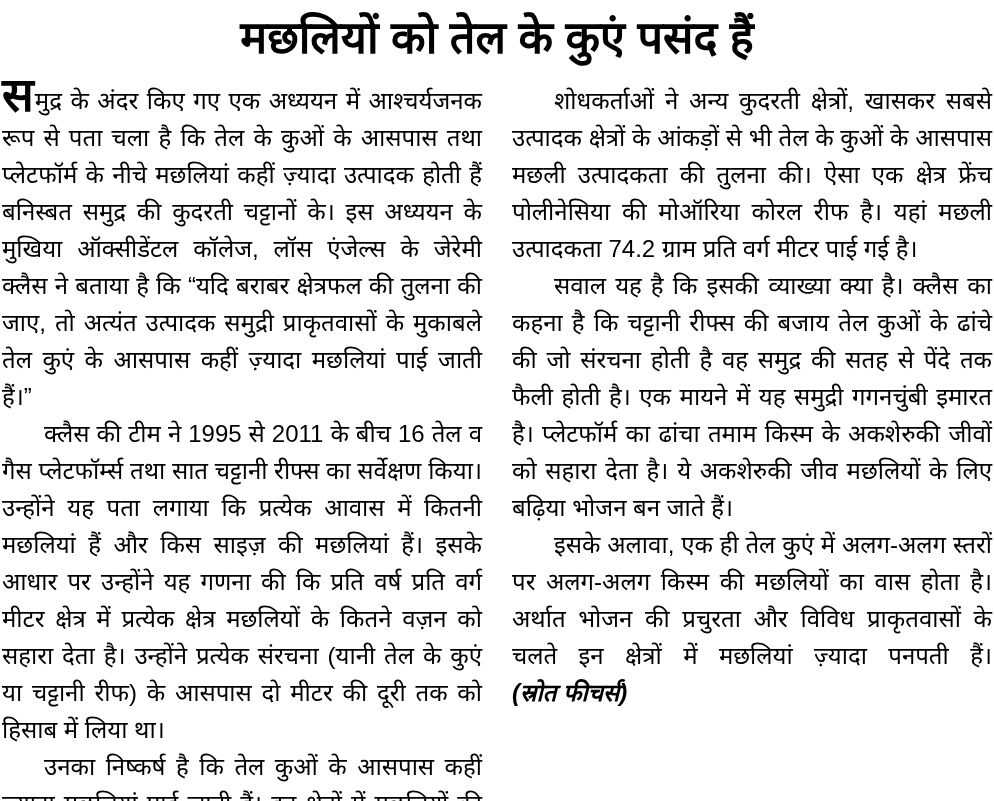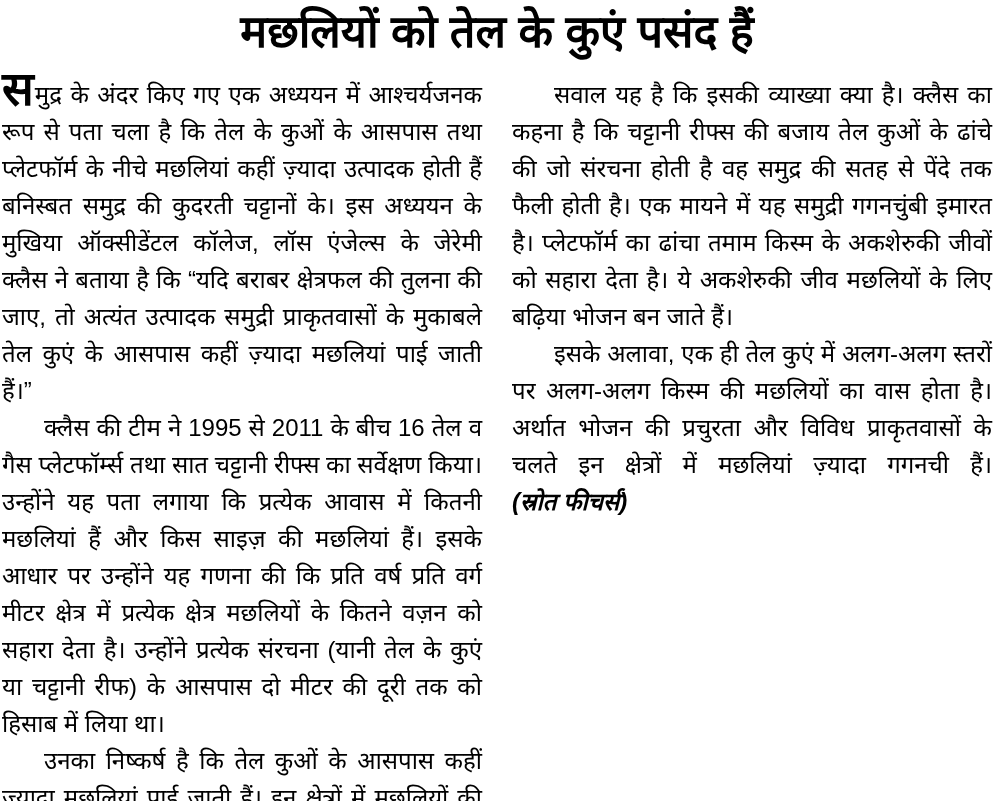--- a/index.html
+++ b/index.html
@@ -10,21 +10,21 @@
     width: 994px;
     height: 801px;
     overflow: hidden;
     color: #000000;
     font-family: "Liberation Sans", sans-serif;
   }
   .page {
     width: 994px;
     height: 801px;
     background: #ffffff;
-    padding: 2px 2px 0 2px;
+    padding: 8px 2px 0 2px;
   }
   .headline {
     text-align: center;
     font-size: 45px;
     line-height: 60px;
     font-weight: 700;
     color: #000000;
     white-space: nowrap;
   }
   .columns {
@@ -70,20 +70,21 @@
     <div class="col">
       <p class="para"><span class="dropcap">स</span><span>मुद्र के अंदर किए गए एक अध्ययन में आश्चर्यजनक रूप से पता चला है कि तेल के कुओं के आसपास तथा प्लेटफॉर्म के नीचे मछलियां कहीं ज़्यादा उत्पादक होती हैं बनिस्बत समुद्र की कुदरती चट्टानों के। इस अध्ययन के मुखिया ऑक्सीडेंटल कॉलेज, लॉस एंजेल्स के जेरेमी क्लैस ने बताया है कि “यदि बराबर क्षेत्रफल की तुलना की जाए, तो अत्यंत उत्पादक समुद्री प्राकृतवासों के मुकाबले तेल कुएं के आसपास कहीं ज़्यादा मछलियां पाई जाती हैं।”</span></p>
 
       <p class="para indent">क्लैस की टीम ने 1995 से 2011 के बीच 16 तेल व गैस प्लेटफॉर्म्स तथा सात चट्टानी रीफ्स का सर्वेक्षण किया। उन्होंने यह पता लगाया कि प्रत्येक आवास में कितनी मछलियां हैं और किस साइज़ की मछलियां हैं। इसके आधार पर उन्होंने यह गणना की कि प्रति वर्ष प्रति वर्ग मीटर क्षेत्र में प्रत्येक क्षेत्र मछलियों के कितने वज़न को सहारा देता है। उन्होंने प्रत्येक संरचना (यानी तेल के कुएं या चट्टानी रीफ) के आसपास दो मीटर की दूरी तक को हिसाब में लिया था।</p>
 
       <p class="para indent cont">उनका निष्कर्ष है कि तेल कुओं के आसपास कहीं ज़्यादा मछलियां पाई जाती हैं। इन क्षेत्रों में मछलियों की</p>
     </div>
 
     <div class="col">
 
+      <p class="para indent">शोधकर्ताओं ने अन्य कुदरती क्षेत्रों, खासकर सबसे उत्पादक क्षेत्रों के आंकड़ों से भी तेल के कुओं के आसपास मछली उत्पादकता की तुलना की। ऐसा एक क्षेत्र फ्रेंच पोलीनेसिया की मोऑरिया कोरल रीफ है। यहां मछली उत्पादकता 74.2 ग्राम प्रति वर्ग मीटर पाई गई है।</p>
 
       <p class="para indent">सवाल यह है कि इसकी व्याख्या क्या है। क्लैस का कहना है कि चट्टानी रीफ्स की बजाय तेल कुओं के ढांचे की जो संरचना होती है वह समुद्र की सतह से पेंदे तक फैली होती है। एक मायने में यह समुद्री गगनचुंबी इमारत है। प्लेटफॉर्म का ढांचा तमाम किस्म के अकशेरुकी जीवों को सहारा देता है। ये अकशेरुकी जीव मछलियों के लिए बढ़िया भोजन बन जाते हैं।</p>
 
-      <p class="para indent"><span>इसके अलावा, एक ही तेल कुएं में अलग-अलग स्तरों पर अलग-अलग किस्म की मछलियों का वास होता है। अर्थात भोजन की प्रचुरता और विविध प्राकृतवासों के चलते इन क्षेत्रों में मछलियां ज़्यादा गगनची हैं। </span><span class="source">(स्रोत फीचर्स)</span></p>
+      <p class="para indent"><span>इसके अलावा, एक ही तेल कुएं में अलग-अलग स्तरों पर अलग-अलग किस्म की मछलियों का वास होता है। अर्थात भोजन की प्रचुरता और विविध प्राकृतवासों के चलते इन क्षेत्रों में मछलियां ज़्यादा पनपती हैं। </span><span class="source">(स्रोत फीचर्स)</span></p>
     </div>
 
   </div>
 </div>
 
 </body></html>

